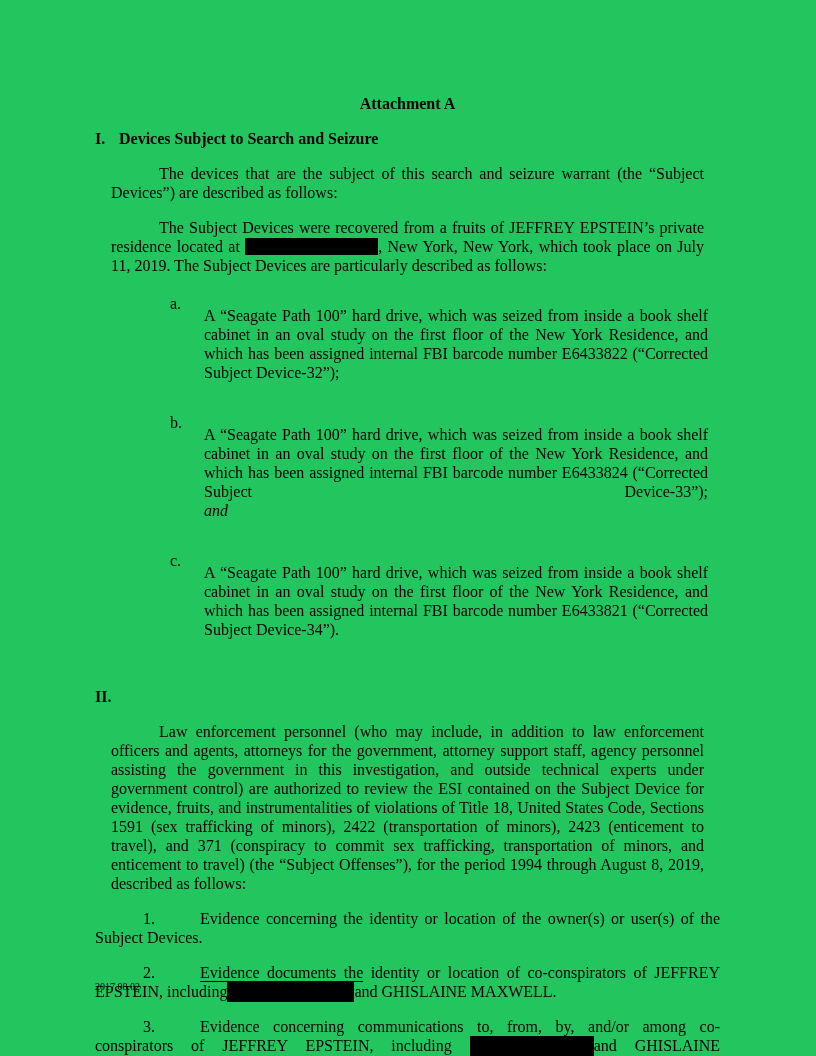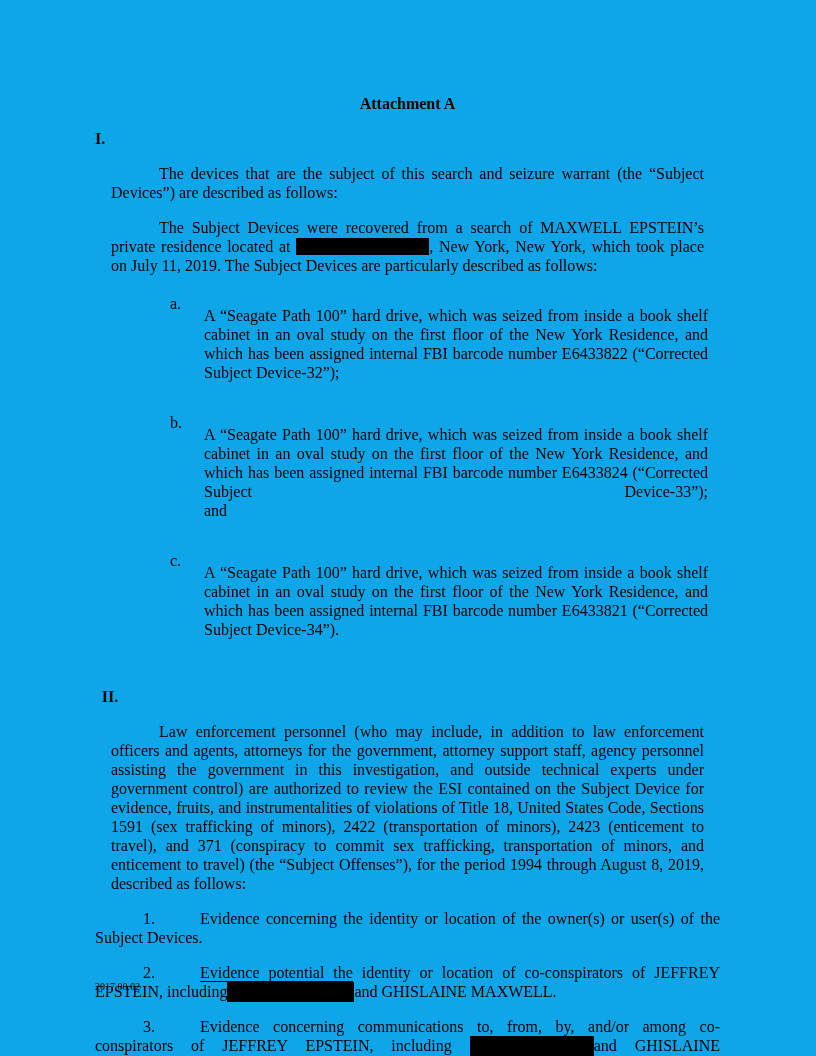--- a/index.html
+++ b/index.html
@@ -1,39 +1,39 @@
 <!DOCTYPE html>
 <html><head>
 <meta charset="utf-8">
 <style>
   html, body { margin: 0; padding: 0; background: #ffffff; }
   .page {
     position: relative;
     width: 816px;
     height: 1056px;
     margin: 0 auto;
-    background: #0ea5e9;
+    background: #22c55e;
     color: #000000;
     font-family: "Liberation Serif", serif;
     font-size: 16px;
     line-height: 19px;
     box-sizing: border-box;
     padding: 94px 96px 16px 95px;
     overflow: hidden;
   }
   .doc-title {
     text-align: center;
     font-weight: bold;
   }
   .heading {
     font-weight: bold;
     display: flex;
   }
   .heading-1 { margin-top: 16px; }
-  .heading-2 { margin-top: 36px; text-align: center; }
+  .heading-2 { margin-top: 36px; }
   .hnum-1 { display: inline-block; width: 24px; flex: none; }
   .hnum-2 { display: inline-block; width: 30px; flex: none; }
   p.body-para {
     margin: 16px;
     text-indent: 48px;
     text-align: justify;
   }
   .mt-para { margin-top: 15px; }
   .abc-item {
     display: flex;
@@ -44,21 +44,21 @@
   .abc-text {
     margin: 12px;
     width: 528px;
     text-align: justify;
   }
   .force-just {
     display: block;
     text-align: justify;
     text-align-last: justify;
   }
-  .abc-cont { display: block; }
+  .abc-cont { display: block; font-style: italic; }
   p.num-item {
     margin: 0;
     margin-top: 15px;
     text-indent: 48px;
     text-align: justify;
   }
   .numtab { display: inline-block; width: 45px; }
   .redact {
     display: inline-block;
     background: #000000;
@@ -77,25 +77,26 @@
 </style>
 </head>
 <body>
 
 <div class="page">
 
   <div class="doc-title">Attachment A</div>
 
   <div class="heading heading-1">
     <span class="hnum-1">I.</span>
+    <span>Devices Subject to Search and Seizure</span>
   </div>
 
   <p class="body-para mt-para">The devices that are the subject of this search and seizure warrant (the “Subject Devices”) are described as follows:</p>
 
-  <p class="body-para mt-para"><span>The Subject Devices were recovered from a search of MAXWELL EPSTEIN’s private residence located at </span><span class="redact redact-address"></span><span>, New York, New York, which took place on July 11, 2019. The Subject Devices are particularly described as follows:</span></p>
+  <p class="body-para mt-para"><span>The Subject Devices were recovered from a fruits of JEFFREY EPSTEIN’s private residence located at </span><span class="redact redact-address"></span><span>, New York, New York, which took place on July 11, 2019. The Subject Devices are particularly described as follows:</span></p>
 
   <div class="abc-item">
     <span class="abc-label">a.</span>
     <p class="abc-text">A “Seagate Path 100” hard drive, which was seized from inside a book shelf cabinet in an oval study on the first floor of the New York Residence, and which has been assigned internal FBI barcode number E6433822 (“Corrected Subject Device-32”);</p>
   </div>
 
   <div class="abc-item">
     <span class="abc-label">b.</span>
     <p class="abc-text">
         <span class="force-just">A “Seagate Path 100” hard drive, which was seized from inside a book shelf cabinet in an oval study on the first floor of the New York Residence, and which has been assigned internal FBI barcode number E6433824 (“Corrected Subject Device-33”);</span>
@@ -109,21 +110,21 @@
   </div>
 
   <div class="heading heading-2">
     <span class="hnum-2">II.</span>
   </div>
 
   <p class="body-para mt-para">Law enforcement personnel (who may include, in addition to law enforcement officers and agents, attorneys for the government, attorney support staff, agency personnel assisting the government in this investigation, and outside technical experts under government control) are authorized to review the ESI contained on the Subject Device for evidence, fruits, and instrumentalities of violations of Title 18, United States Code, Sections 1591 (sex trafficking of minors), 2422 (transportation of minors), 2423 (enticement to travel), and 371 (conspiracy to commit sex trafficking, transportation of minors, and enticement to travel) (the “Subject Offenses”), for the period 1994 through August 8, 2019, described as follows:</p>
 
   <p class="num-item"><span>1.</span><span class="numtab"></span><span>Evidence concerning the identity or location of the owner(s) or user(s) of the Subject Devices.</span></p>
 
-  <p class="num-item" style="margin-top:16px"><span>2.</span><span class="numtab"></span><span class="redact-underline">Evidence potential the</span><span> identity or location of co-conspirators of JEFFREY EPSTEIN, including</span><span class="redact redact-name-2"></span><span>and GHISLAINE MAXWELL.</span></p>
+  <p class="num-item" style="margin-top:16px"><span>2.</span><span class="numtab"></span><span class="redact-underline">Evidence documents the</span><span> identity or location of co-conspirators of JEFFREY EPSTEIN, including</span><span class="redact redact-name-2"></span><span>and GHISLAINE MAXWELL.</span></p>
 
   <p class="num-item"><span>3.</span><span class="numtab"></span><span>Evidence concerning communications to, from, by, and/or among co-conspirators of JEFFREY EPSTEIN, including </span><span class="redact redact-name-3"></span><span>and GHISLAINE MAXWELL.</span></p>
 
   <p class="num-item" style="margin-top:30px"><span>4.</span><span class="numtab"></span><span>Any documents or communications with or regarding victims or potential victims of the Subject Offenses.</span></p>
 
   <div class="footer-note">2017.08.02</div>
 
 </div>
 
 </body></html>

